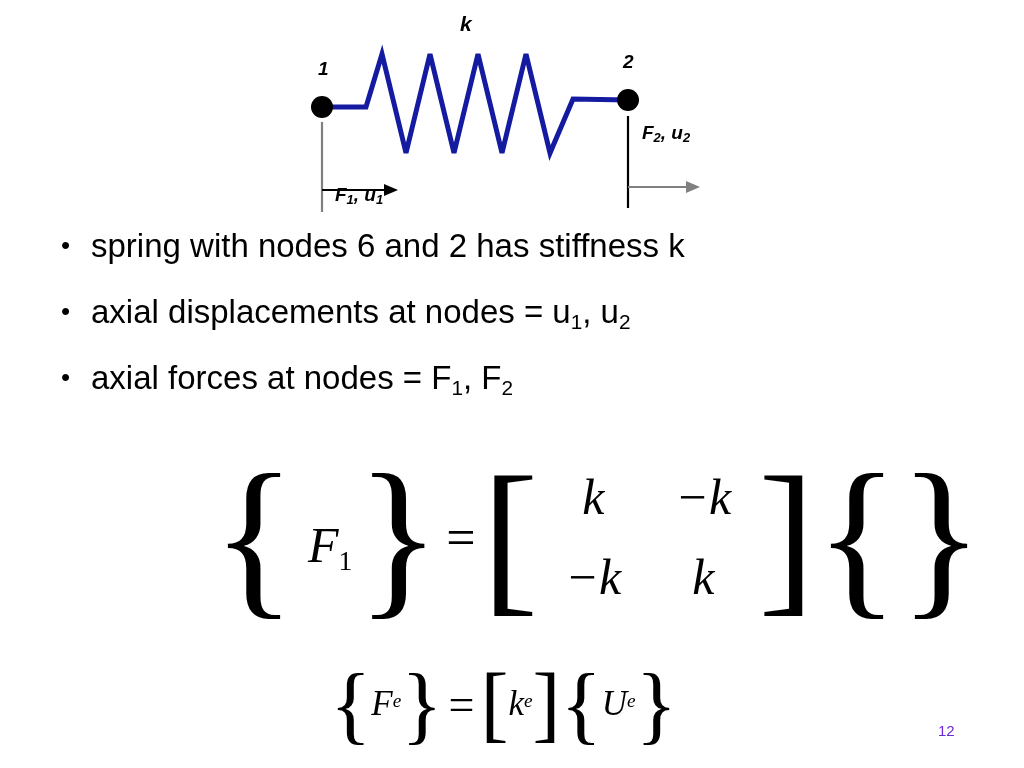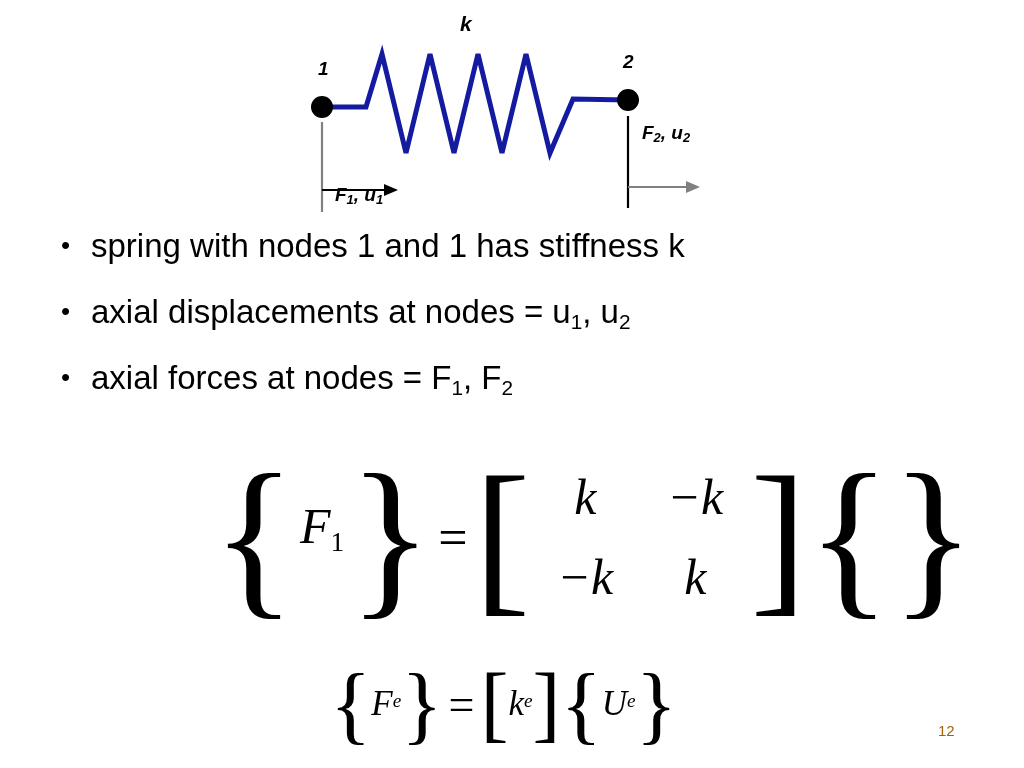--- a/index.html
+++ b/index.html
@@ -130,24 +130,25 @@
     display: inline-flex;
     flex-direction: column;
     justify-content: center;
     align-items: center;
     height: 160px;
     padding: 0 4px;
   }
   .col-vec .cell {
     height: 80px;
     display: flex;
-    align-items: flex-start;
+    align-items: flex-end;
     justify-content: center;
     font-size: 50px;
     font-style: italic;
+    margin-left: 8px;
   }
 
   
   .matrix-body {
     display: inline-grid;
     grid-template-columns: 110px 110px;
     grid-template-rows: 80px 80px;
     align-items: center;
     justify-items: center;
     height: 160px;
@@ -179,21 +180,21 @@
   }
   .small-eq .mvar { font-size: 35px; }
   .small-eq .eq-sign { font-size: 46px; }
 
   
   #page-number {
     position: absolute;
     left: 938px;
     top: 722px;
     font-size: 15px;
-    color: #a16207;
+    color: #6d28d9;
     font-family: "Liberation Sans", sans-serif;
   }
 </style>
 </head>
 <body>
 
 <div id="slide">
 
   <div id="spring-diagram">
 
@@ -227,21 +228,21 @@
     <div class="diagram-label" id="label-f2u2">
       <span>F</span><sub>2</sub><span>, </span><span>u</span><sub>2</sub>
     </div>
   </div>
 
   <div id="bullets">
 
     <div class="bullet-row">
       <span class="bullet-mark">•</span>
       <span class="bullet-text">
-        <span>spring with nodes 1 and 1 has stiffness k</span>
+        <span>spring with nodes 6 and 2 has stiffness k</span>
       </span>
     </div>
 
     <div class="bullet-row">
       <span class="bullet-mark">•</span>
       <span class="bullet-text">
         <span>axial displacements at nodes = u</span><sub>1</sub><span>, u</span><sub>2</sub>
       </span>
     </div>
 

